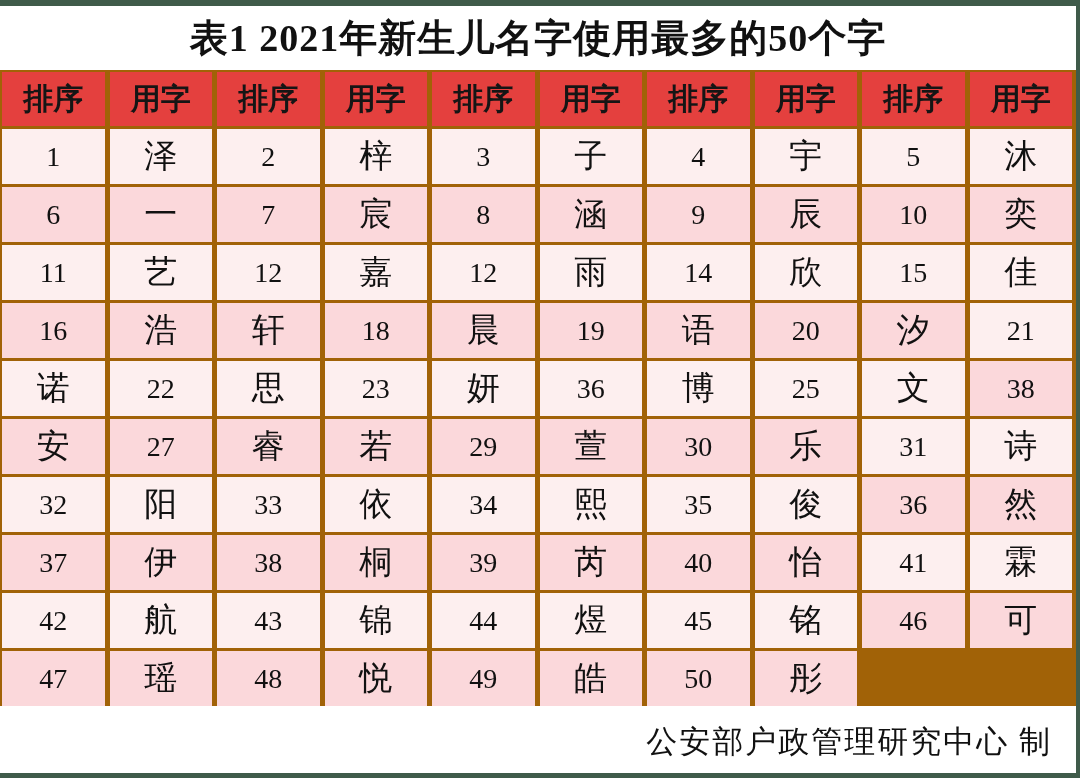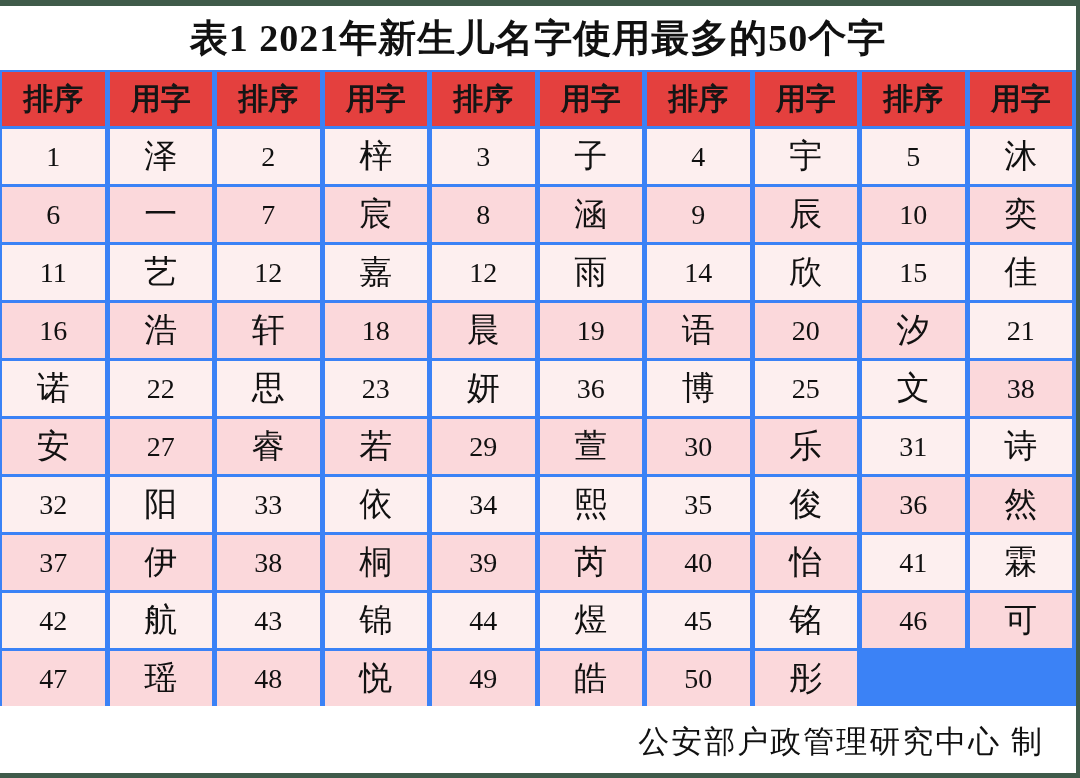--- a/index.html
+++ b/index.html
@@ -29,21 +29,21 @@
     font-weight:bold;
     letter-spacing:1px;
     font-family:"Liberation Serif","DejaVu Serif",serif;
   }
   .grid{
     display:grid;
     grid-template-columns:repeat(10,1fr);
     column-gap:5px;
     row-gap:3px;
     padding:2px 4px 0 2px;
-    background:#3b82f6;
+    background:#a16207;
   }
   .th{
     background:var(--header-bg);
     height:54px;
     display:flex;
     align-items:center;
     justify-content:center;
     font-size:30px;
     font-weight:bold;
     color:#151515;
@@ -56,21 +56,21 @@
   }
   .td.light{background:var(--row-light);}
   .td.dark{background:var(--row-dark);}
   .td.rank{font-size:28px;font-family:"Liberation Serif","DejaVu Serif",serif;}
   .td.char{font-size:33px;font-family:"Liberation Serif","DejaVu Serif",serif;}
   .credit{
     height:72px;
     display:flex;
     align-items:center;
     justify-content:flex-end;
-    padding-right:32px;
+    padding-right:24px;
     font-size:31px;
     letter-spacing:2px;
     font-family:"Liberation Serif","DejaVu Serif",serif;
   }
 </style>
 </head>
 <body>
 
 <div class="title">表1  2021年新生儿名字使用最多的50个字</div>
 

